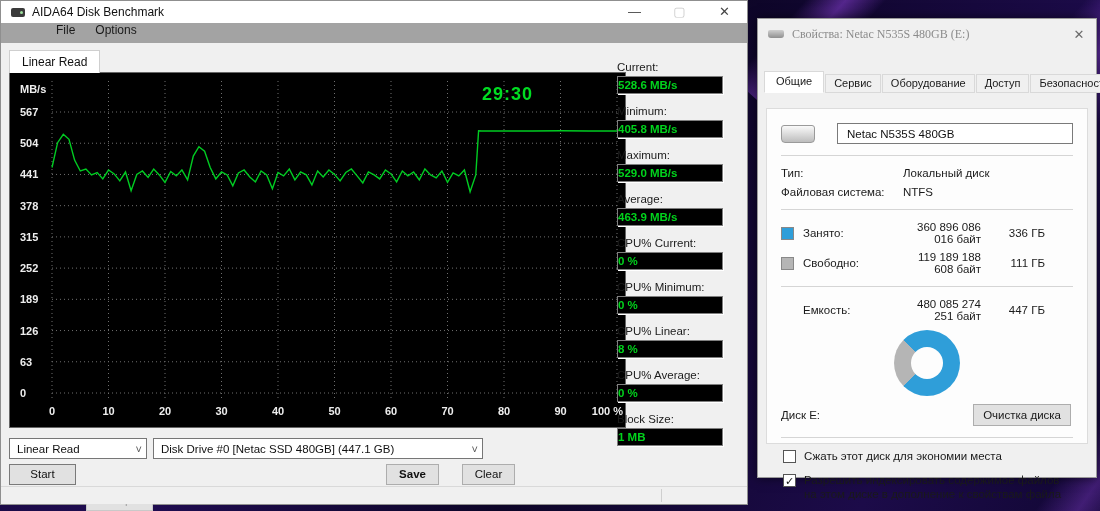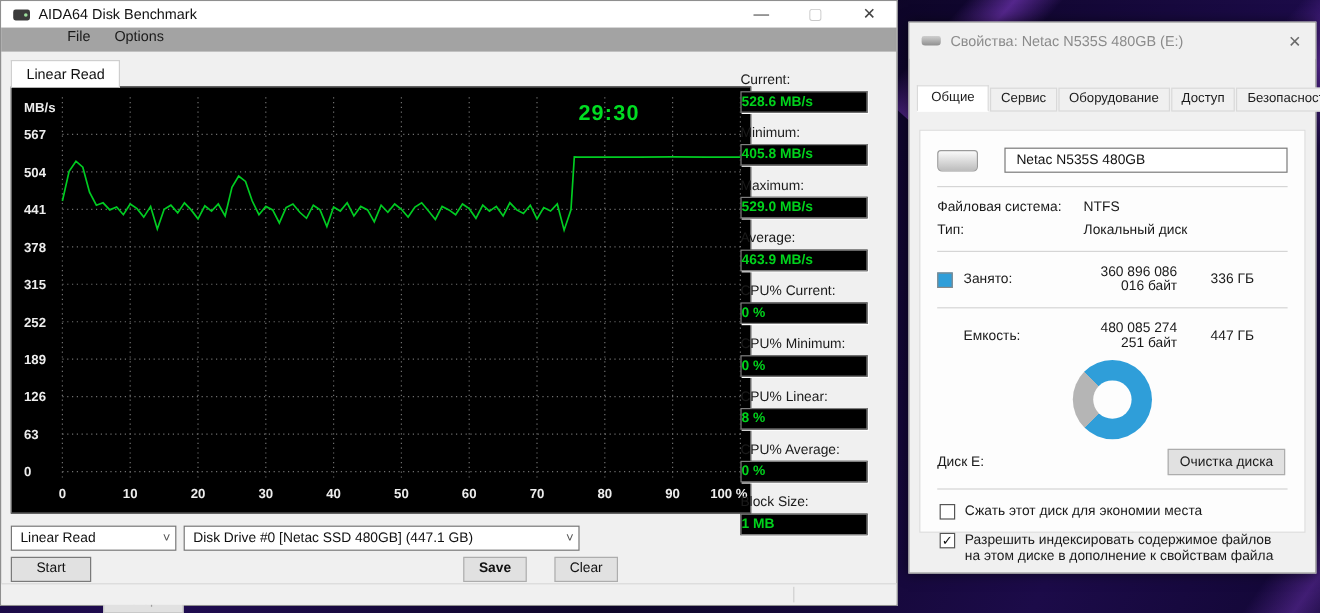--- a/index.html
+++ b/index.html
@@ -38,26 +38,26 @@
   .btn-stop  { left:85px; top:463px; width:67px; color:#9f9f9f; border-color:#c9c9c9;margin-top:26px; }
   .btn-save  { left:385px; top:463px; width:53px;font-weight:bold; }
   .btn-clear { left:461px; top:463px; width:53px; }
   .statusbar { position:absolute; left:0; bottom:0; right:0; height:18px; background:#f0f0f0; border-top:1px solid #d9d9d9; }
   .statusbar .div { position:absolute; left:660px; top:2px; bottom:2px; border-left:1px solid #cfcfcf; }
 
   
   .props { position:absolute; left:757px; top:18px; width:340px; height:460px; background:#f0f0f0; border:1px solid #9a9a9a; box-shadow:0 0 10px rgba(0,0,0,.55); }
   .props-titlebar { position:absolute; left:0; top:0; right:0; height:30px; background:#f0f0f0; display:flex; align-items:center; }
   .drive-glyph { width:16px; height:8px; background:linear-gradient(#cfcfcf,#8f8f8f); border-radius:2px 2px 3px 3px; margin:0 8px 0 10px; }
-  .props-title { font-size:12px; color:#8b8b8b; }
+  .props-title { font-size:12px; color:#8b8b8b;font-family:Liberation Serif, serif; }
   .props-close { margin-left:auto; width:34px; text-align:center; color:#6b6b6b; font-size:13px; }
   .tabs { position:absolute; left:6px; top:55px; right:6px; }
   .tabrow { display:flex; }
   .tab { font-size:11px; color:#1a1a1a; background:#f0f0f0; border:1px solid #d9d9d9; padding:2px 8px 3px; margin-right:1px; white-space:nowrap; }
-  .tabrow.front { margin-top:-1px; position:relative; }
+  .tabrow.front { margin-top:-1px; position:relative;align-items:flex-end; }
   .tab.active { background:#fff; border-color:#d9d9d9; border-bottom-color:#fff; padding:3px 11px 5px; margin-top:-2px; z-index:3; position:relative; }
   .props-content { position:absolute; left:8px; right:8px; top:89px; bottom:33px; background:#fdfdfd; border:1px solid #dcdcdc; padding:14px 14px 0; font-size:11.5px; color:#1a1a1a; }
   .vol-row { display:flex; align-items:center; }
   .vol-icon { width:34px; height:18px; background:linear-gradient(#fafafa,#bdbdbd); border:1px solid #9a9a9a; border-radius:3px 3px 4px 4px; margin-right:22px; }
   .vol-input { flex:1; height:21px; border:1px solid #7a7a7a; font-family:"Liberation Sans",sans-serif; font-size:11.5px; padding:0 9px; color:#111; background:#fff; }
   hr.sep { border:none; border-top:1px solid #d5d5d5; margin:11px 0; }
   .info-row { display:flex; margin:7px 0; }
   .info-label { width:122px; }
   .legend-row { display:flex; align-items:center; margin:6px 0; padding-right:28px; }
   .swatch { width:13px; height:13px; border:1px solid #888; margin-right:9px; }
@@ -208,34 +208,40 @@
     </div>
   </div>
 
   <div class="props-content">
     <div class="vol-row">
       <span class="vol-icon"></span>
       <input class="vol-input" value="Netac N535S 480GB" style="">
     </div>
     <hr class="sep">
     <div class="info-row">
+      <span class="info-label">Тип:</span>
+      <span>Локальный диск</span>
+    </div>
+    <div class="info-row">
       <span class="info-label">Файловая система:</span>
       <span>NTFS</span>
-    </div>
-    <div class="info-row">
-      <span class="info-label">Тип:</span>
-      <span>Локальный диск</span>
     </div>
     <hr class="sep">
     <div class="legend-row">
       <span class="swatch" style="background:#2f9ed9"></span>
       <span class="leg-label">Занято:</span>
       <span class="leg-bytes">360 896 086 016 байт</span>
       <span class="leg-size">336 ГБ</span>
     </div>
+    <div class="legend-row">
+      <span class="swatch" style="background:#b5b5b5"></span>
+      <span class="leg-label">Свободно:</span>
+      <span class="leg-bytes">119 189 188 608 байт</span>
+      <span class="leg-size">111 ГБ</span>
+    </div>
     <hr class="sep">
     <div class="cap-row">
       <span class="cap-label">Емкость:</span>
       <span class="leg-bytes">480 085 274 251 байт</span>
       <span class="leg-size">447 ГБ</span>
     </div>
     <div class="donut-wrap">
       <div class="donut" style="background: conic-gradient(rgb(47, 158, 217) 0deg, rgb(47, 158, 217) 225deg, rgb(181, 181, 181) 225deg, rgb(181, 181, 181) 315deg, rgb(47, 158, 217) 315deg, rgb(47, 158, 217) 360deg);"></div>
     </div>
     <div class="disk-line">

